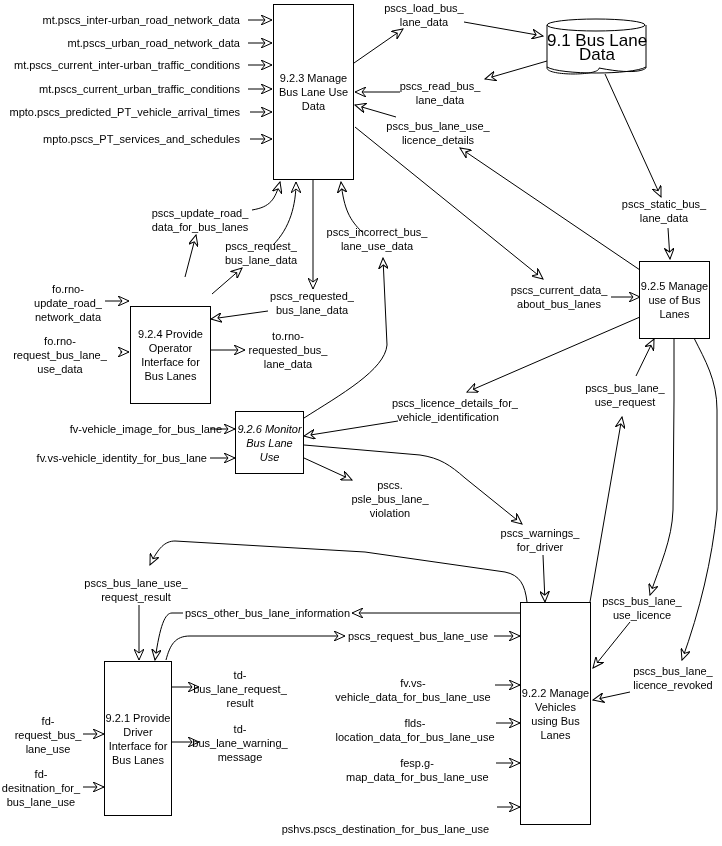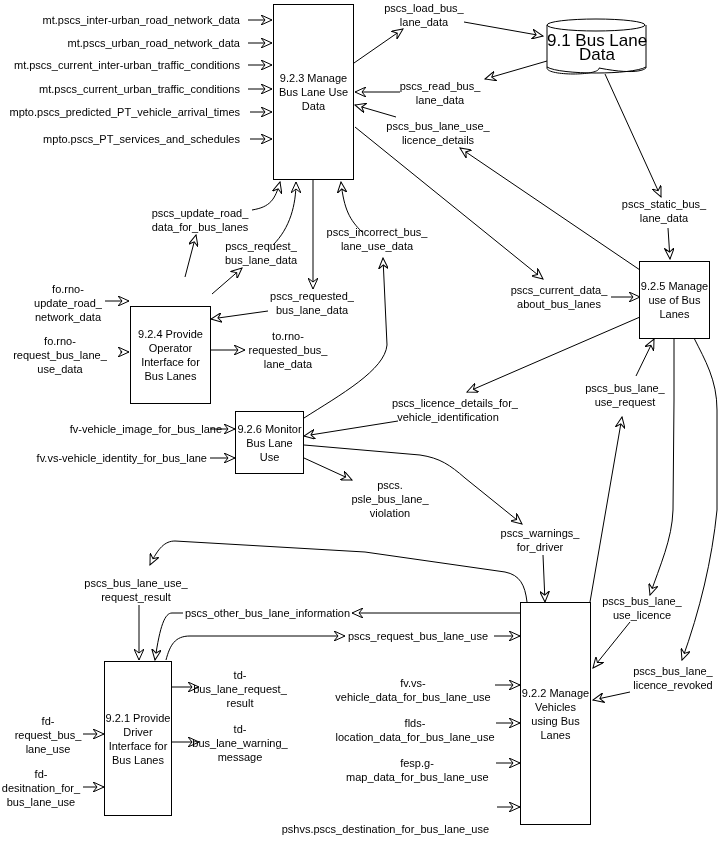--- a/index.html
+++ b/index.html
@@ -107,21 +107,21 @@
 <div class="proc" style="left:273px;top:4px;width:81px;height:176px;">9.2.3 Manage
 Bus Lane Use
 Data</div>
 <div class="proc" style="left:130px;top:277px;width:81px;height:98px;margin-top:29px;">9.2.4 Provide
 Operator
 Interface for
 Bus Lanes</div>
 <div class="proc" style="left:639px;top:261px;width:71px;height:78px;">9.2.5 Manage
 use of Bus
 Lanes</div>
-<div class="proc" style="left:235px;top:411px;width:69px;height:63px;">9.2.6 Monitor
+<div class="proc" style="left:235px;top:411px;width:69px;height:63px;font-style:italic;">9.2.6 Monitor
 Bus Lane
 Use</div>
 <div class="proc" style="left:104px;top:661px;width:68px;height:155px;">9.2.1 Provide
 Driver
 Interface for
 Bus Lanes</div>
 <div class="proc" style="left:520px;top:602px;width:71px;height:223px;">9.2.2 Manage
 Vehicles
 using Bus
 Lanes</div>

